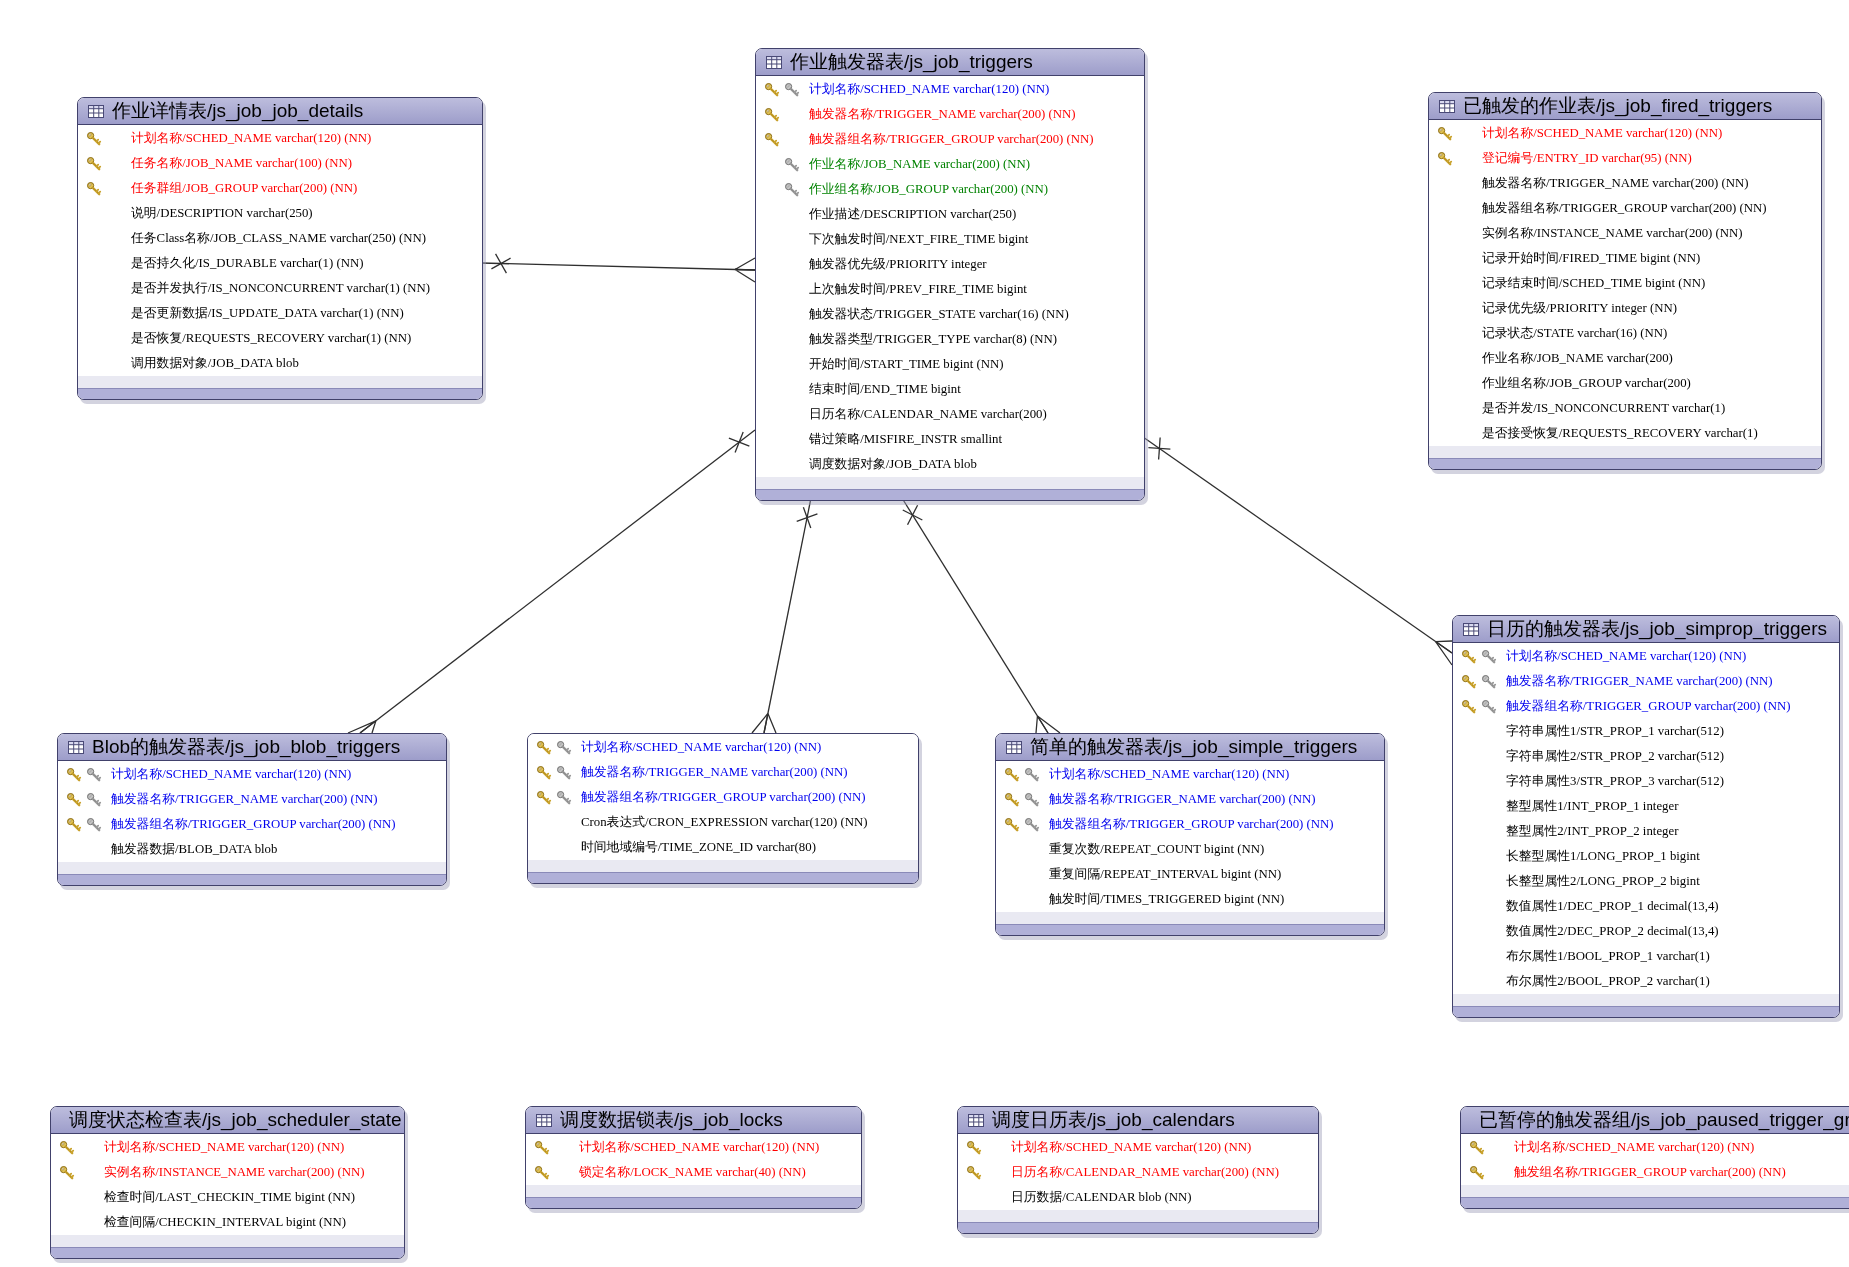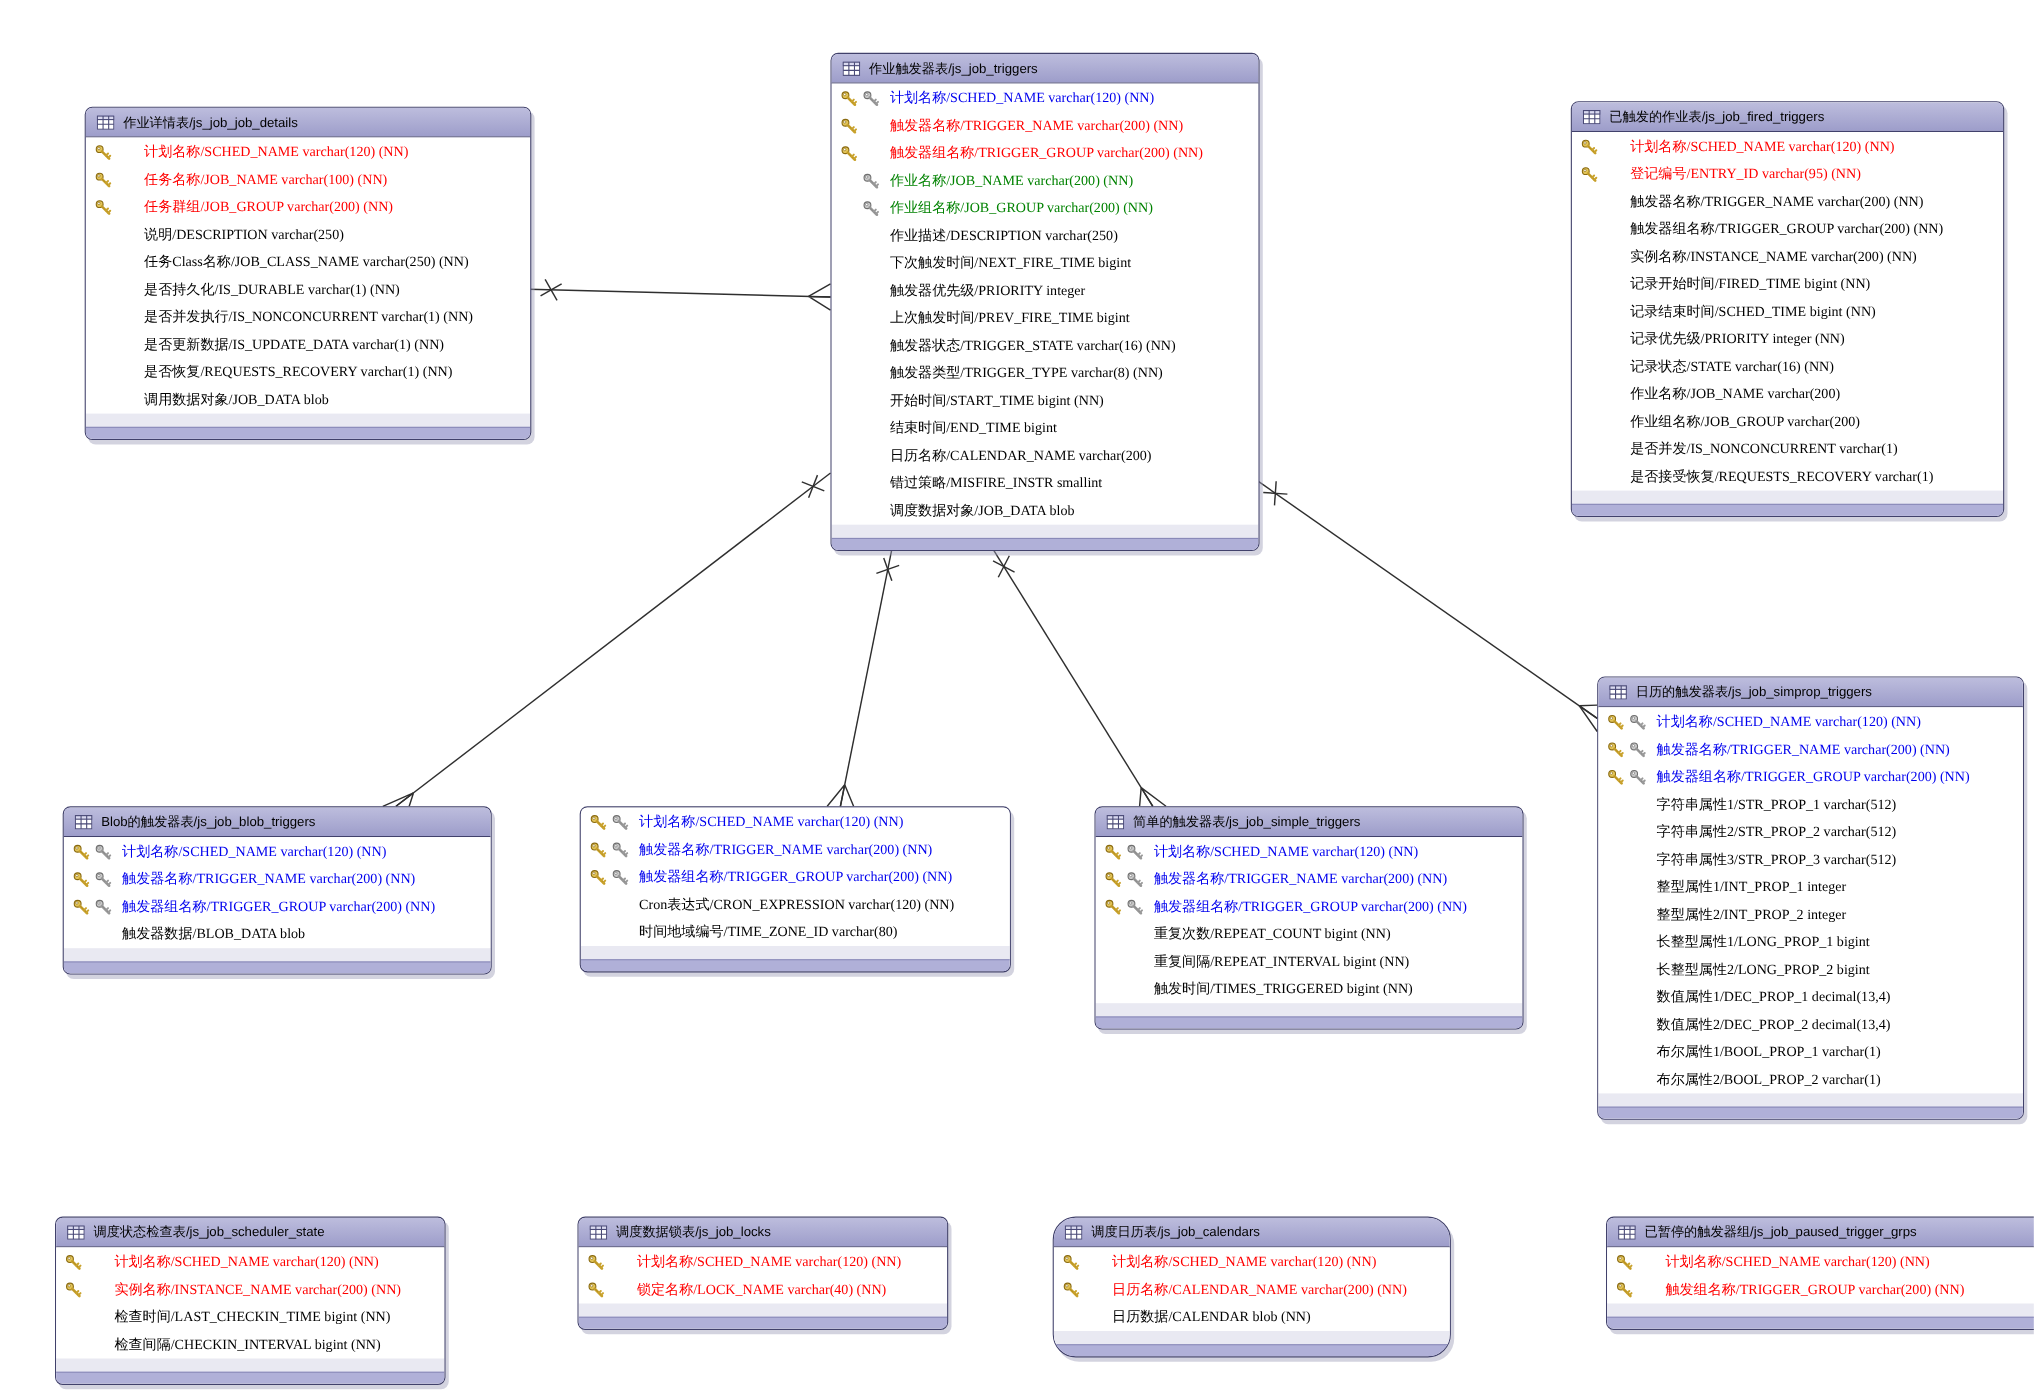--- a/index.html
+++ b/index.html
@@ -11,21 +11,21 @@
   .er-table{
     position:absolute;z-index:1;background:#ffffff;
     border:1.6px solid #41416b;border-radius:7px;
     box-shadow:3px 4px 0 rgba(158,158,184,.45);
     overflow:hidden;
   }
   .tbl-header{
     height:26px;display:flex;align-items:center;gap:8px;padding:0 10px;
     background:linear-gradient(#bdbddd,#9d9dca);
     border-bottom:1.6px solid #41416b;
-    font-size:12px;color:#000;white-space:nowrap;
+    font-size:19px;color:#000;white-space:nowrap;
   }
   .tbl-body{padding:1px 0 0 0;background:#fff;font-family:Liberation Serif, serif;}
   .fld{height:25px;display:flex;align-items:center;white-space:nowrap;font-size:12.8px;}
   .kslot{width:20px;min-width:20px;display:flex;align-items:center;justify-content:center;}
   .kslot:first-child{margin-left:6px;}
   .fld .ftext{margin-left:7px;}
   .c-red{color:#ff0000;}
   .c-blue{color:#0000ee;}
   .c-green{color:#008200;}
   .c-black{color:#000000;}
@@ -863,21 +863,21 @@
     <path d="M10.4 10.4 L12.2 8.6 M12.4 12.4 L14.2 10.6" stroke="#caa32e" stroke-width="1.8" stroke-linecap="round"></path>
   </svg>
           </span>
           <span class="kslot"></span>
           <span class="ftext c-red">锁定名称/LOCK_NAME varchar(40) (NN)</span>
         </div>
       </div>
       <div class="tbl-footer"></div>
       <div class="tbl-bottombar"></div>
     </div>
-  <div class="er-table" style="left:957px;  top:1106px;width:360px;border-radius:21px;">
+  <div class="er-table" style="left:957px;  top:1106px;width:360px;">
       <div class="tbl-header">
         <svg width="16" height="13" viewBox="0 0 16 13">
     <rect x="0.5" y="0.5" width="15" height="12" fill="#ffffff" stroke="#4a4a77" stroke-width="1"></rect>
     <rect x="0.5" y="0.5" width="15" height="3.2" fill="#d9d9ef" stroke="#4a4a77" stroke-width="1"></rect>
     <path d="M5.7 0.5 V12.5 M10.8 0.5 V12.5 M0.5 8 H15.5" stroke="#4a4a77" stroke-width="1"></path>
   </svg>
         <span>调度日历表/js_job_calendars</span>
       </div>
       <div class="tbl-body">
         <div class="fld">

